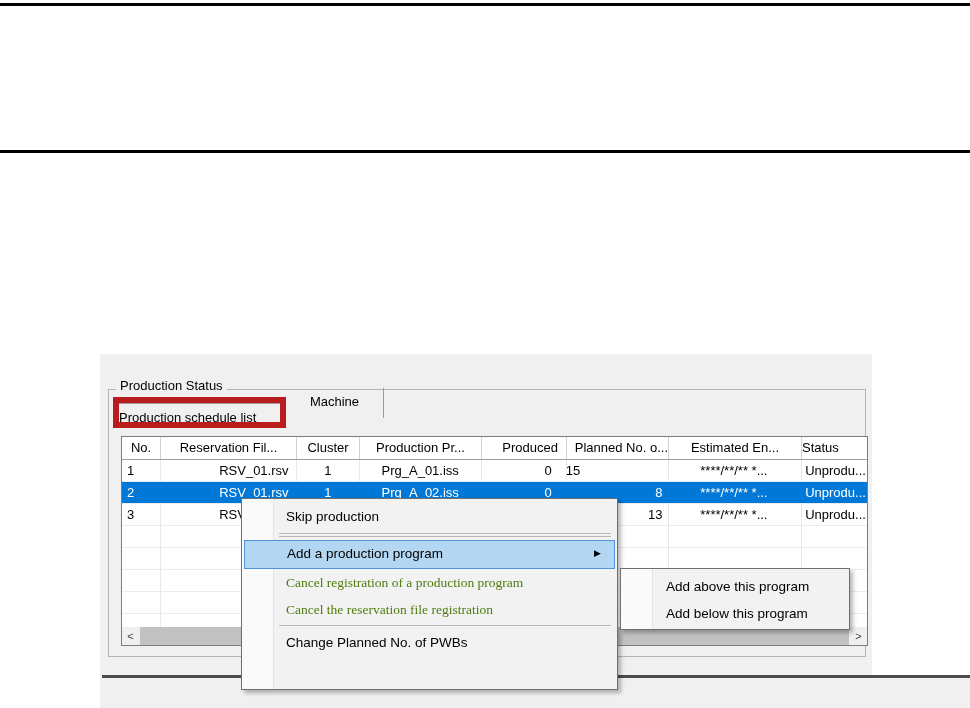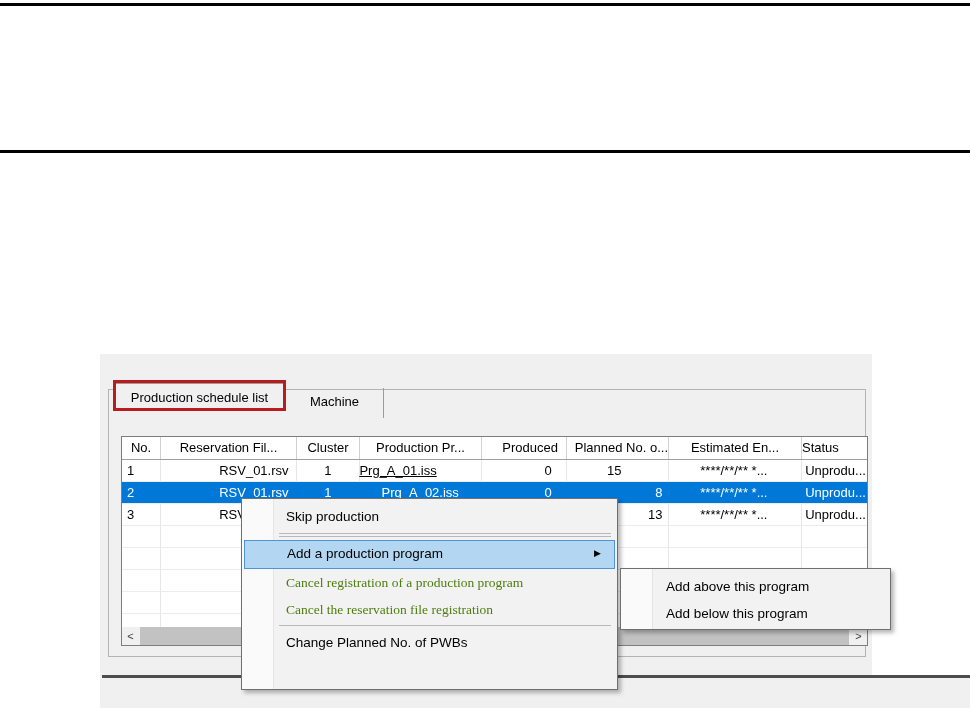--- a/index.html
+++ b/index.html
@@ -13,22 +13,22 @@
   .rule-bottom{left:102px;top:675px;width:868px;height:3px;background:#4c4c4c;z-index:4;}
   .bottom-strip{left:100px;top:678px;width:870px;height:30px;background:#f0f0f0;z-index:1;}
 
   
   .panel{left:100px;top:354px;width:772px;height:324px;background:#f0f0f0;z-index:1;}
   .groupbox{left:108px;top:389px;width:758px;height:268px;border:1px solid #b4b4b4;z-index:2;}
   .groupbox-label{left:116px;top:377px;height:17px;line-height:17px;background:#f0f0f0;
                   padding:0 4px;z-index:3;}
 
   
-  .tab-active{left:113px;top:380px;width:173px;height:31px;border:3px solid #b91c1c;
-              background:#f0f0f0;text-align:center;line-height:29px;z-index:3;
+  .tab-active{left:113px;top:397px;width:173px;height:31px;border:6px solid #b91c1c;
+              background:#f0f0f0;line-height:29px;z-index:3;
               box-shadow:inset 0 1px 0 #9a9a9a;}
   .tab-inactive{left:286px;top:388px;width:98px;height:30px;border-right:1px solid #9c9c9c;
                 text-align:center;line-height:28px;z-index:3;}
 
   
   .table{left:121px;top:436px;width:747px;height:210px;background:#fff;
          border:1px solid #7d7d7d;overflow:hidden;z-index:3;}
   .t-header{position:absolute;left:0;top:0;width:747px;height:23px;display:flex;
             border-bottom:1px solid #9e9e9e;background:#fff;box-sizing:border-box;}
   .h-cell{display:block;height:22px;line-height:22px;border-right:1px solid #d2d2d2;
@@ -53,21 +53,21 @@
                border-right:1px solid #e4e4e4;}
   .menu-item{position:relative;height:27px;line-height:27px;padding-left:44px;
              white-space:nowrap;z-index:1;}
   .menu-item.disabled{color:#4d7c0f;font-family:Liberation Serif, serif;}
   .menu-item.highlight{margin:0 2px;padding-left:42px;height:27px;line-height:25px;
                        border:1px solid #4f94d6;background:#b3d7f2;}
   .menu-sep{position:relative;height:1px;background:#b8b8b8;margin:2.5px 6px 2.5px 37px;z-index:1;}
   .sub-arrow{position:absolute;right:13px;top:0;font-size:9px;line-height:25px;color:#000;}
 
   
-  .submenu{left:620px;top:568px;width:271px;height:62px;background:#f2f2f2;
+  .submenu{left:620px;top:568px;width:230px;height:62px;background:#f2f2f2;
            border:1px solid #6f6f6f;box-shadow:3px 3px 4px rgba(0,0,0,0.28);
            padding-top:4px;z-index:11;font-size:13.5px;}
   .submenu .menu-item{padding-left:45px;}
 </style>
 </head>
 <body>
 
 <div class="abs rule-top"></div>
 <div class="abs rule-mid"></div>
 
@@ -101,23 +101,23 @@
       <div class="v-line" style="left: 174px;"></div>
       <div class="v-line" style="left: 237px;"></div>
       <div class="v-line" style="left: 359px;"></div>
       <div class="v-line" style="left: 444px;"></div>
       <div class="v-line" style="left: 546px;"></div>
       <div class="v-line" style="left: 679px;"></div>
       <div class="t-row">
         <span class="t-cell" style="width: 39px; text-align: left; padding-left: 5px;">1</span>
         <span class="t-cell" style="width: 136px; text-align: right; padding-right: 8px;">RSV_01.rsv</span>
         <span class="t-cell" style="width: 63px; text-align: center;">1</span>
-        <span class="t-cell" style="width: 122px;  text-decoration: underline;">Prg_A_01.iss</span>
+        <span class="t-cell" style="width: 122px; text-align: center;">Prg_A_01.iss</span>
         <span class="t-cell" style="width: 85px; text-align: right; padding-right: 14px;">0</span>
-        <span class="t-cell" style="width: 102px; text-align: center; padding-right: 5px;">15</span>
+        <span class="t-cell" style="width: 102px; text-align: left; padding-right: 5px;">15</span>
         <span class="t-cell" style="width: 133px; text-align: center;">****/**/** *...</span>
         <span class="t-cell" style="width: 67px; text-align: left; padding-left: 5px;">Unprodu...</span>
       </div>
       <div class="t-row" style="background: rgb(0, 120, 215); color: rgb(255, 255, 255);">
         <span class="t-cell" style="width: 39px; text-align: left; padding-left: 5px;">2</span>
         <span class="t-cell" style="width: 136px; text-align: right; padding-right: 8px;">RSV_01.rsv</span>
         <span class="t-cell" style="width: 63px; text-align: center;">1</span>
         <span class="t-cell" style="width: 122px; text-align: center;">Prg_A_02.iss</span>
         <span class="t-cell" style="width: 85px; text-align: right; padding-right: 14px;">0</span>
         <span class="t-cell" style="width: 102px; text-align: right; padding-right: 5px;">8</span>

